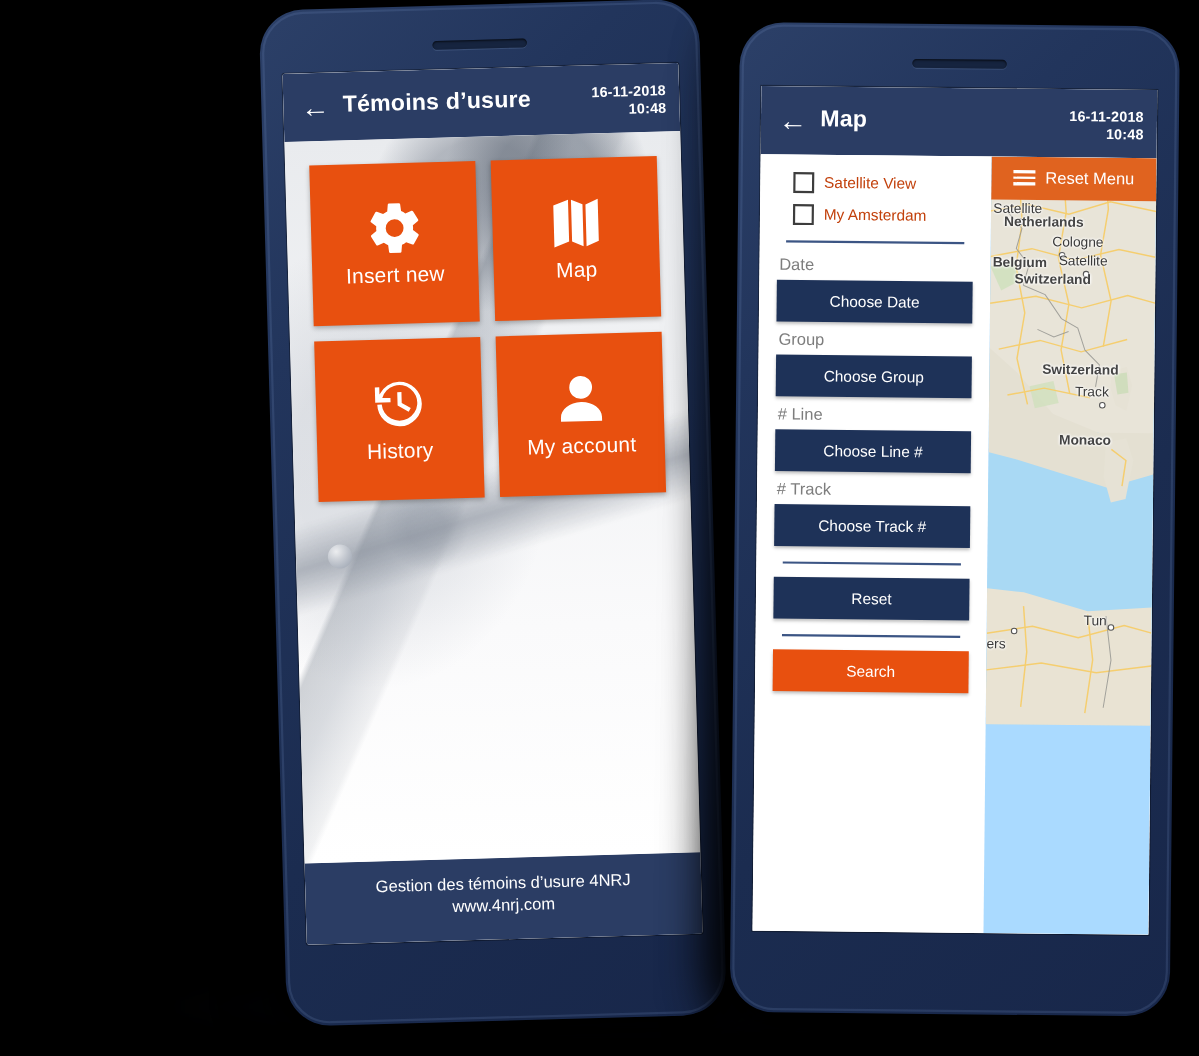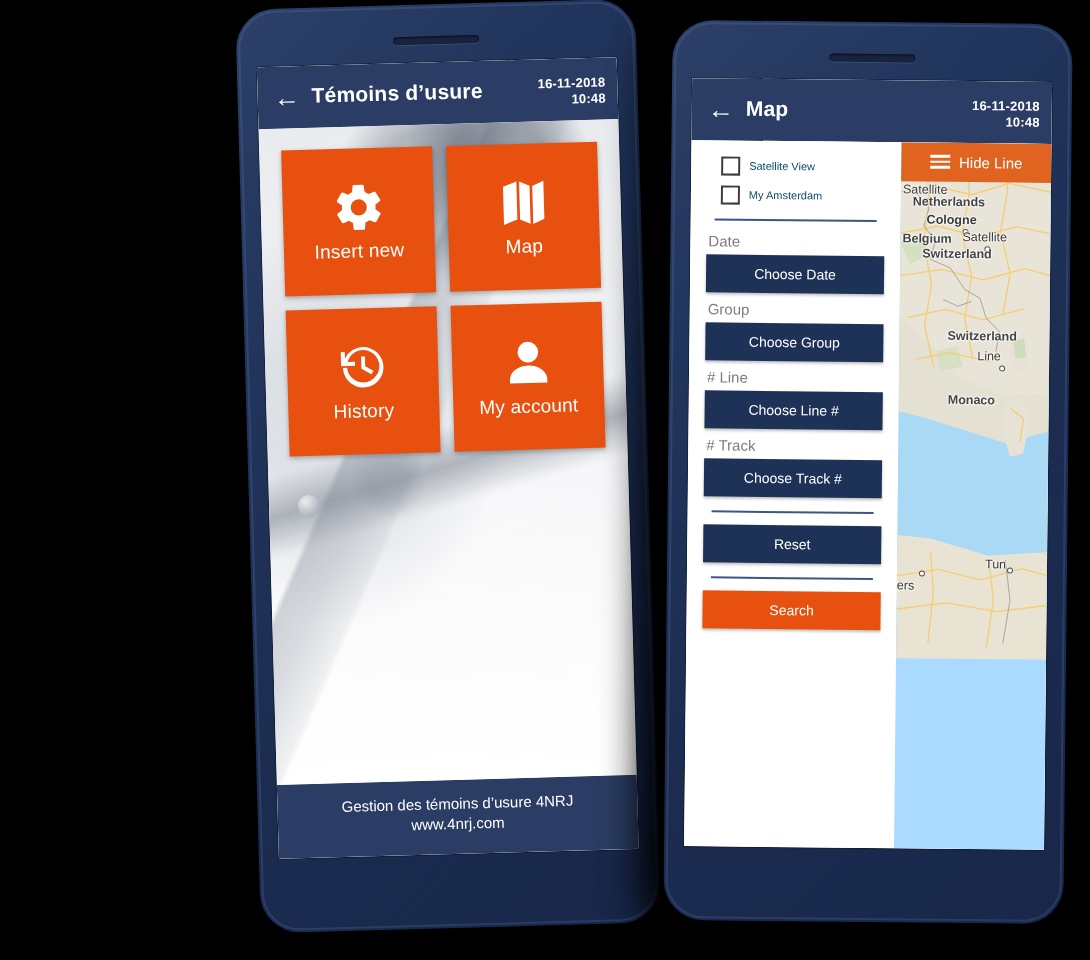--- a/index.html
+++ b/index.html
@@ -106,21 +106,21 @@
   }
   .map-screen{ display:flex; flex-direction:column; }
   .map-body{ flex:1 1 auto; display:flex; position:relative; overflow:hidden; background:#fff; }
 
   .filter-panel{
     width:210px; flex:0 0 210px; background:#fff;
     padding:16px 16px 10px 16px; overflow:hidden;
   }
   .chk-row{ display:flex; align-items:center; gap:9px; margin:0 0 10px 14px; }
   .chk{ width:19px; height:19px; border:2px solid #3d3d3d; background:#fff; flex:0 0 auto;}
-  .chk-lbl{ font-size:11px; color:#0c4a6e; }
+  .chk-lbl{ font-size:14px; color:#c2410c; }
 
   .divider{ height:2px; background:#3c5584; margin:14px 8px 12px 8px; }
 
   .f-label{ font-size:15px; color:#7d7d7d; margin:0 0 5px 2px; }
   .f-btn{
     display:block; width:100%; background:#1e3258; color:#fff; border:0;
     padding:11px 6px; font-size:14px; font-family:inherit; text-align:center;
     margin:0 0 8px 0; box-shadow:0 2px 3px rgba(0,0,0,.25);
   }
   .f-btn.orange{ background:#e8500f; }
@@ -301,39 +301,39 @@
               <path d="M130 500 L136 548 L128 600"></path>
             </g>
           </svg>
 
           <div class="hide-menu">
             <span class="burger">
                 <i></i>
                 <i></i>
                 <i></i>
               </span>
-            <span>Hide Line</span>
+            <span>Reset Menu</span>
           </div>
 
           <div id="map-labels">
               <div class="mlabel" style="left: 80px; top: 14px;">Hamb</div>
               <div class="mdot" style="left: 102px; top: 30px;"></div>
               <div class="mlabel" style="left: 2px; top: 40px;">Satellite</div>
               <div class="mdot" style="left: 24px; top: 56px;"></div>
               <div class="mlabel country" style="left: 12px; top: 52px;">Netherlands</div>
-              <div class="mlabel" style="left: 26px; top: 70px; font-weight: bold;">Cologne</div>
+              <div class="mlabel" style="left: 56px; top: 70px;">Cologne</div>
               <div class="mdot" style="left: 62px; top: 86px;"></div>
               <div class="mlabel country" style="left: 2px; top: 89px;">Belgium</div>
               <div class="mlabel" style="left: 62px; top: 87px;">Satellite</div>
               <div class="mdot" style="left: 84px; top: 103px;"></div>
               <div class="mlabel country" style="left: 22px; top: 104px;">Switzerland</div>
               <div class="mlabel country" style="left: 48px; top: 186px;">Switzerland</div>
-              <div class="mlabel" style="left: 78px; top: 206px;">Line</div>
+              <div class="mlabel" style="left: 78px; top: 206px;">Track</div>
               <div class="mdot" style="left: 100px; top: 222px;"></div>
-              <div class="mlabel country" style="left: 49px; top: 250px;">Monaco</div>
+              <div class="mlabel country" style="left: 64px; top: 250px;">Monaco</div>
               <div class="mlabel" style="left: 0px; top: 436px;">ers</div>
               <div class="mdot" style="left: 22px; top: 428px;"></div>
               <div class="mlabel" style="left: 88px; top: 414px;">Tun</div>
               <div class="mdot" style="left: 110px; top: 424px;"></div>
             </div>
         </div>
 
       </div>
     </div>
   </div>

